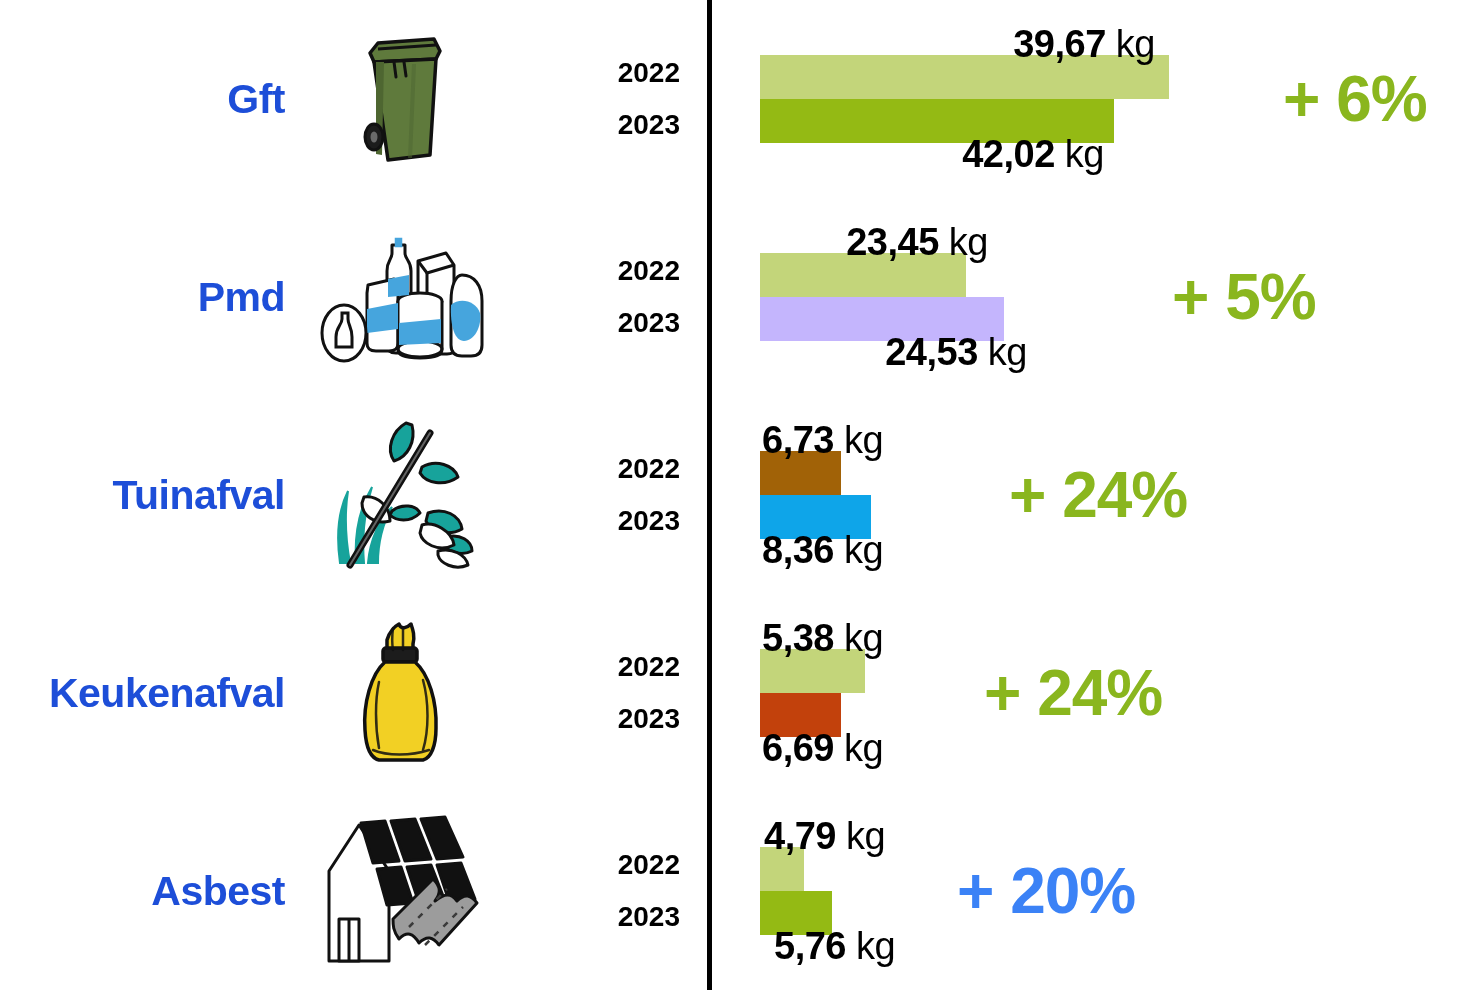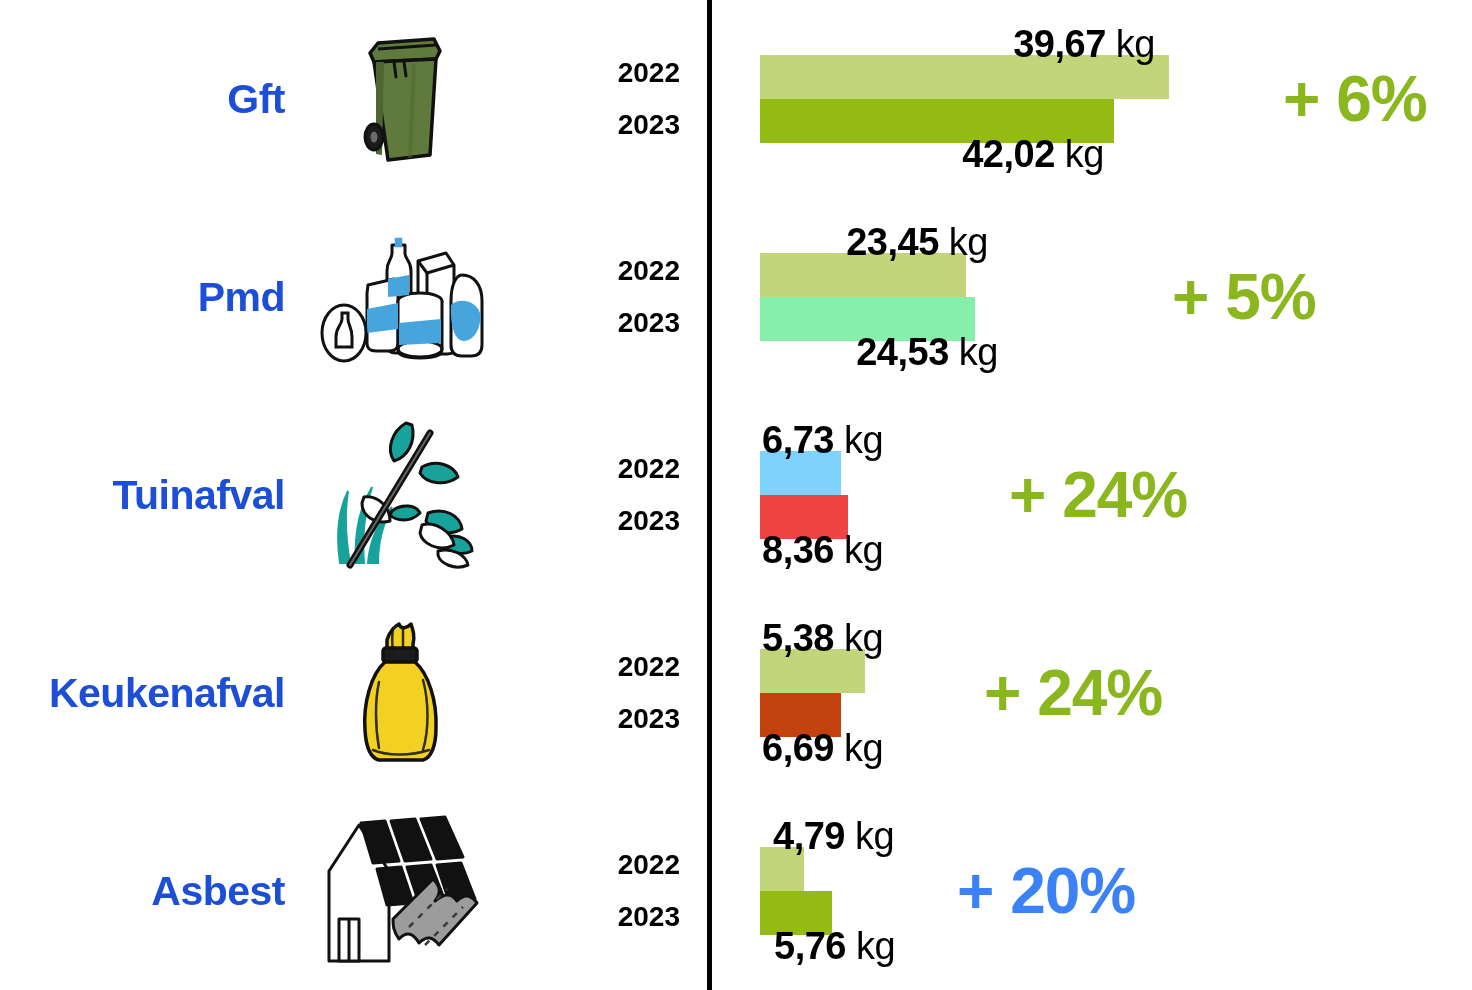--- a/index.html
+++ b/index.html
@@ -199,21 +199,21 @@
     <div class="years">
       <div class="year y1">2022</div>
       <div class="year y2">2023</div>
     </div>
     <div class="bars">
       <div class="bar b2022" style="width:206px;background:#c3d57a;">
         <div class="val v2022" style="right:-22px;text-align:center;">
           <span class="num">23,45</span><span class="unit"> kg</span>
         </div>
       </div>
-      <div class="bar b2023" style="width:215px;background:#86efac;">
+      <div class="bar b2023" style="width:244px;background:#c4b5fd;">
         <div class="val v2023" style="right:-23px;">
           <span class="num">24,53</span><span class="unit"> kg</span>
         </div>
       </div>
     </div>
     <div class="pct" style="left:1172px;color:#8ab61e;">+ 5%</div>
   </div>
 
   <div class="row" style="top:396px;">
     <div class="cat-label">Tuinafval</div>
@@ -242,26 +242,26 @@
 
         <path d="M120 18 L40 150" fill="none" stroke="#111111" stroke-width="7" stroke-linecap="round"></path>
         <path d="M120 18 L40 150" fill="none" stroke="#ffffff" stroke-width="2" stroke-linecap="round" opacity="0.35"></path>
       </svg>
     </div>
     <div class="years">
       <div class="year y1">2022</div>
       <div class="year y2">2023</div>
     </div>
     <div class="bars">
-      <div class="bar b2022" style="width:81px;background:#7dd3fc;">
+      <div class="bar b2022" style="width:81px;background:#a16207;">
         <div class="val v2022" style="left:2px;right:auto;">
           <span class="num">6,73</span><span class="unit"> kg</span>
         </div>
       </div>
-      <div class="bar b2023" style="width:88px;background:#ef4444;">
+      <div class="bar b2023" style="width:111px;background:#0ea5e9;">
         <div class="val v2023" style="left:2px;right:auto;">
           <span class="num">8,36</span><span class="unit"> kg</span>
         </div>
       </div>
     </div>
     <div class="pct" style="left:1009px;color:#8ab61e;">+ 24%</div>
   </div>
 
   <div class="row" style="top:594px;">
     <div class="cat-label">Keukenafval</div>
@@ -328,21 +328,21 @@
           <path d="M110 134 L148 96"></path>
         </g>
       </svg>
     </div>
     <div class="years">
       <div class="year y1">2022</div>
       <div class="year y2">2023</div>
     </div>
     <div class="bars">
       <div class="bar b2022" style="width:44px;background:#c3d57a;">
-        <div class="val v2022" style="left:13px;right:auto;">
+        <div class="val v2022" style="left:4px;right:auto;">
           <span class="num">4,79</span><span class="unit"> kg</span>
         </div>
       </div>
       <div class="bar b2023" style="width:72px;background:#94ba14;">
         <div class="val v2023" style="left:14px;right:auto;">
           <span class="num">5,76</span><span class="unit"> kg</span>
         </div>
       </div>
     </div>
     <div class="pct" style="left:957px;color:#3b82f6;">+ 20%</div>

